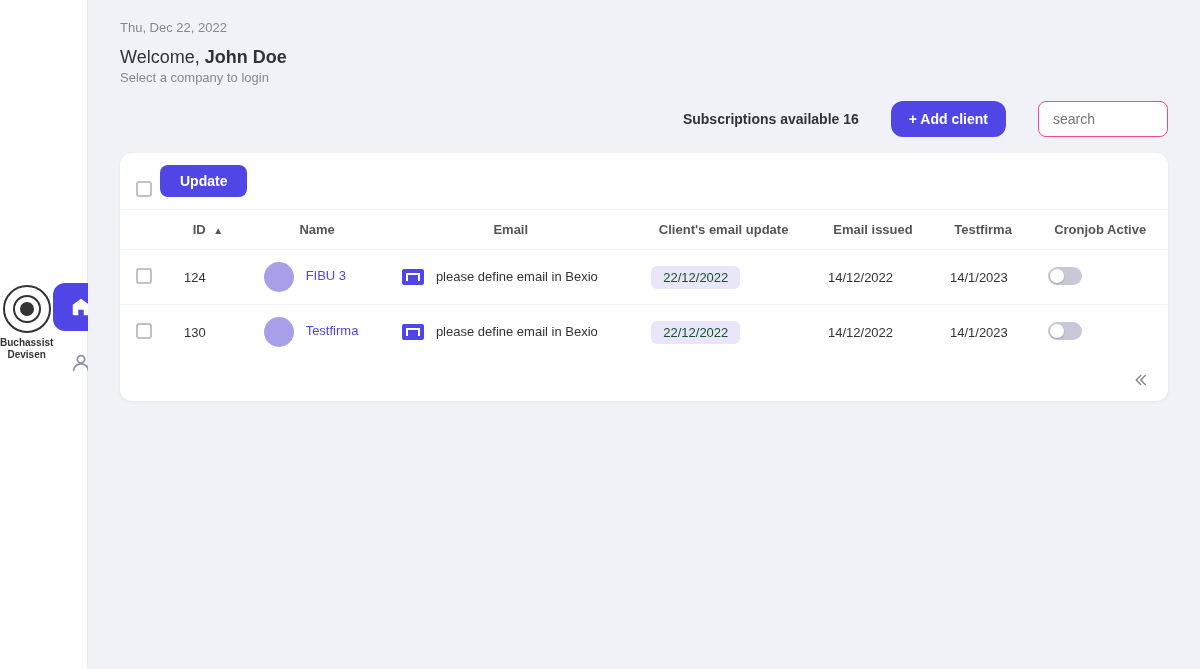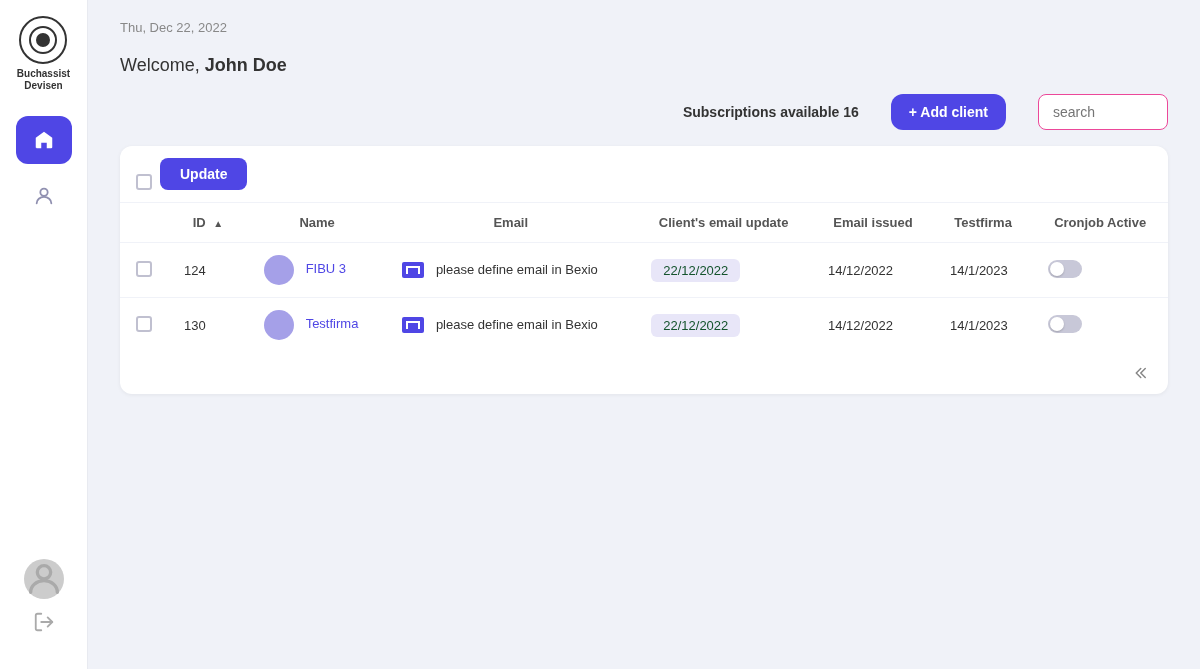--- a/index.html
+++ b/index.html
@@ -10,21 +10,20 @@
       height: 669px;
       overflow: hidden;
       display: flex;
     }
 
     
     .sidebar {
       width: 88px;
       background: #fff;
       display: flex;
-      flex-direction: column;
       align-items: center;
       padding: 16px 0;
       border-right: 1px solid #e8eaf0;
       height: 669px;
       flex-shrink: 0;
     }
     .sidebar-logo {
       display: flex;
       flex-direction: column;
       align-items: center;
@@ -117,21 +116,21 @@
     }
 
     
     .header {
       padding: 20px 32px 16px;
       background: #f0f2f8;
     }
     .header-date {
       font-size: 13px;
       color: #888;
-      margin-bottom: 20px;
+      margin-bottom: 12px;
     }
     .header-welcome {
       font-size: 18px;
       color: #333;
       margin-bottom: 2px;
     }
     .header-welcome strong {
       font-weight: 700;
     }
     .header-subtitle {
@@ -386,20 +385,21 @@
   </div>
 </aside>
 
 <main class="main">
 
   <header class="header">
     <div class="header-date">Thu, Dec 22, 2022</div>
     <div class="header-welcome">
       <span>Welcome, </span><strong>John Doe</strong>
     </div>
+    <div class="header-subtitle">Select a company to login</div>
   </header>
 
   <div class="content">
 
     <div class="toolbar">
       <span class="subscriptions-label">
         <span>Subscriptions available</span>&nbsp;<span>16</span>
       </span>
       <button class="add-client-btn">+ Add client</button>
       <input class="search-input" type="text" placeholder="search" style="">

